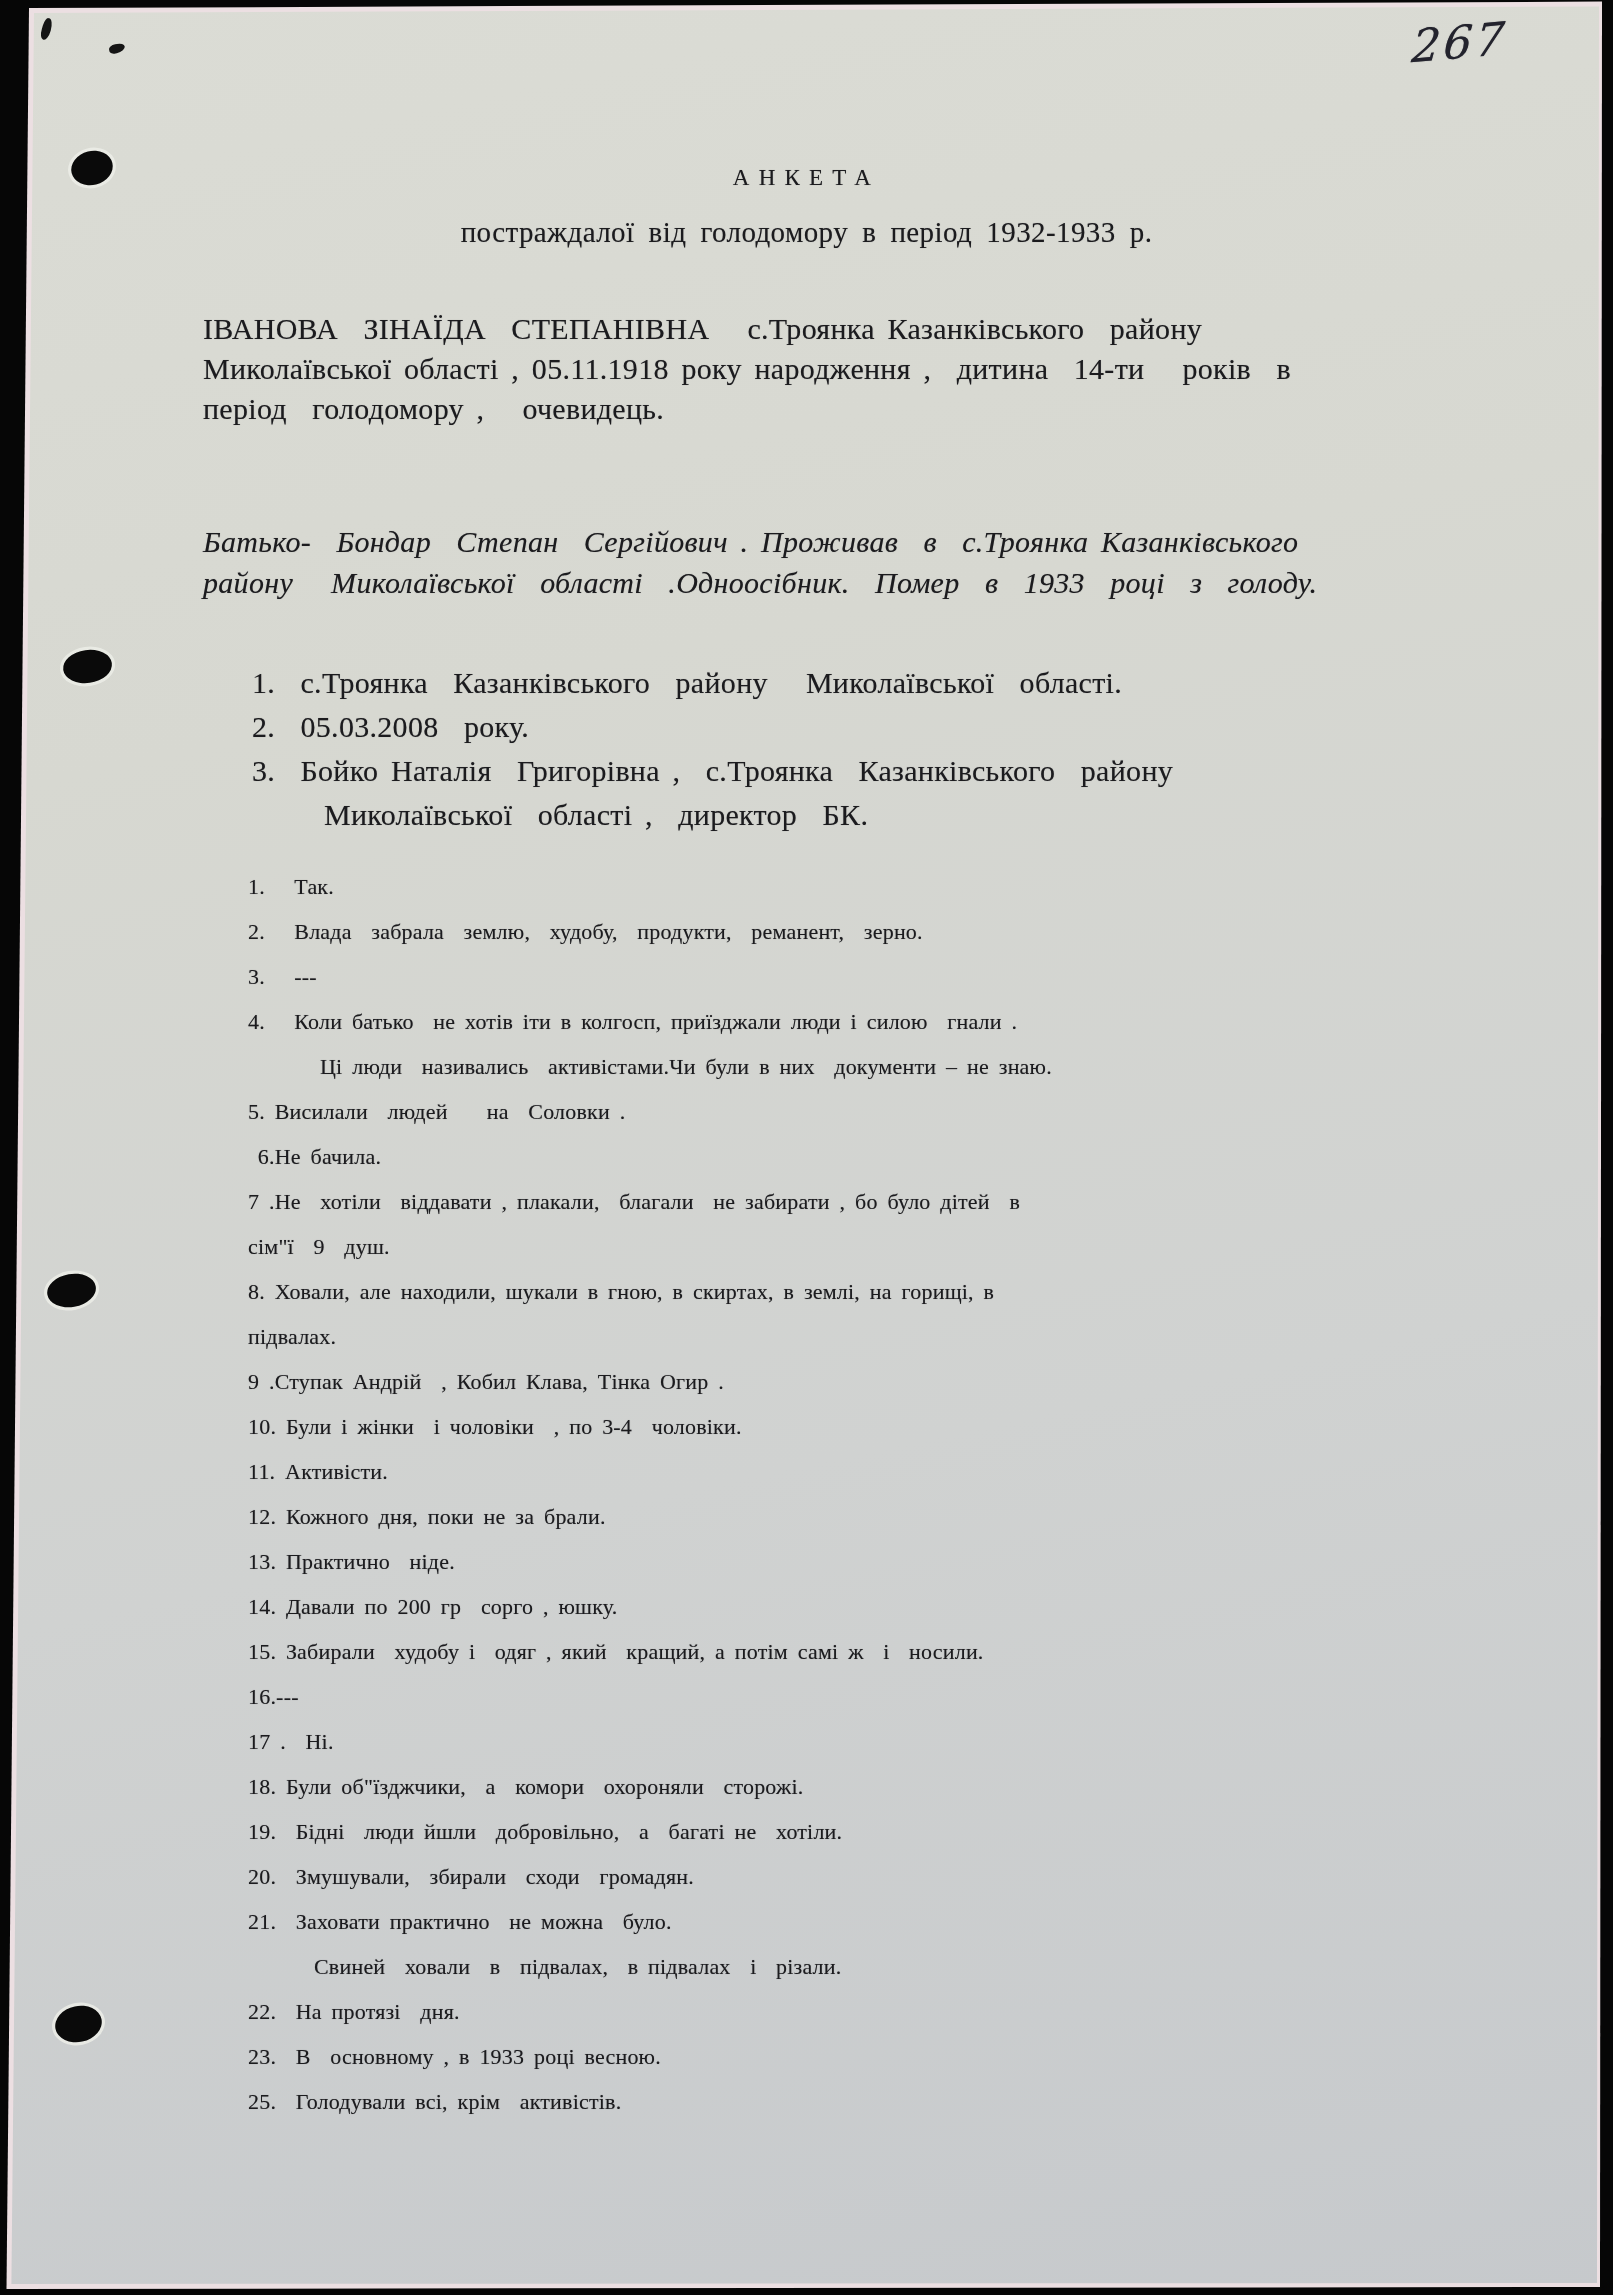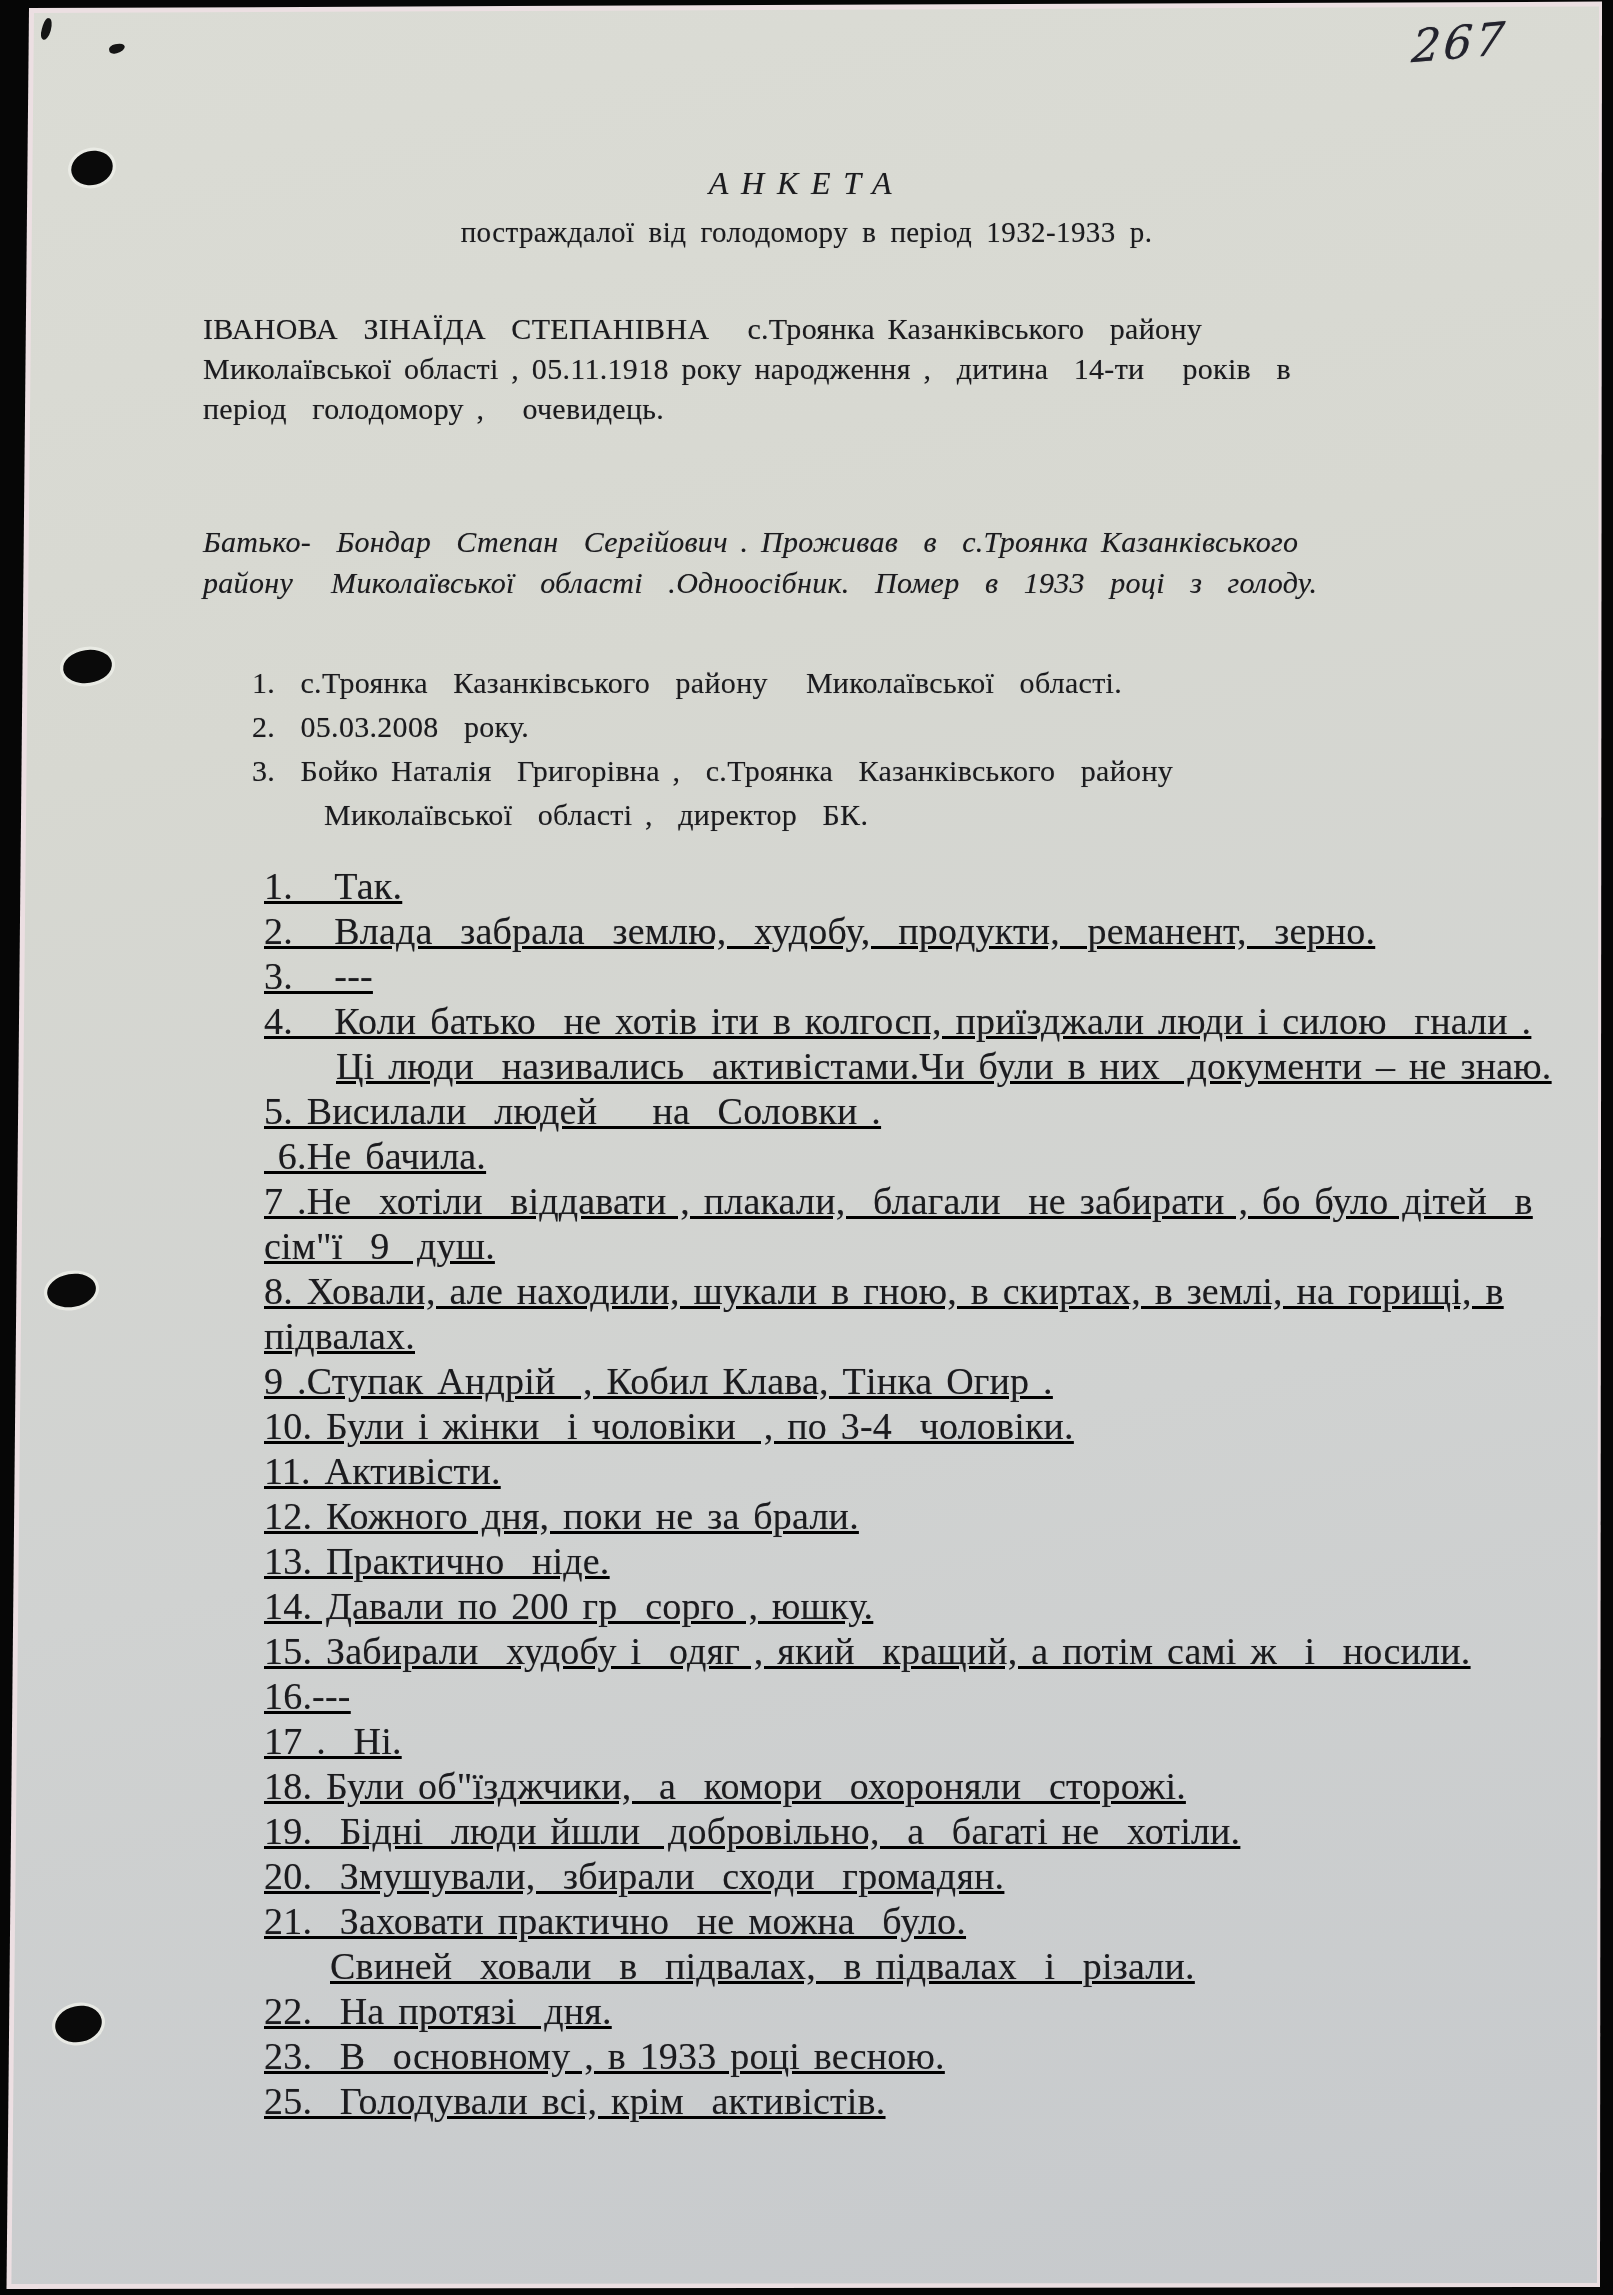--- a/index.html
+++ b/index.html
@@ -20,32 +20,32 @@
     clip-path:polygon(34px 13px,1599px 6.5px,1597px 2283px,11.4px 2284px);
     overflow:hidden;
   }
   .tline{
     white-space:pre;
     color:#1b1b1e;
     text-shadow:0 0 0.8px rgba(40,40,45,.45);
   }
   .title-wrap{position:absolute;left:0;right:0;top:165px;text-align:center;}
   .title{
-    display:inline-block;font-size:32px;letter-spacing:.40em;
-    color:#1b1b1e;text-shadow:0 0 0.8px rgba(40,40,45,.45);font-style:italic;
+    display:inline-block;font-size:23px;letter-spacing:.40em;
+    color:#1b1b1e;text-shadow:0 0 0.8px rgba(40,40,45,.45);
   }
   .subtitle-wrap{position:absolute;left:0;right:0;top:216px;text-align:center;}
   .subtitle{
     display:inline-block;font-size:29px;word-spacing:6.5px;letter-spacing:0.4px;
     color:#1b1b1e;text-shadow:0 0 0.8px rgba(40,40,45,.45);
   }
   .intro{position:absolute;left:203px;top:309px;font-size:30px;line-height:40px;word-spacing:4.9px;letter-spacing:0.3px;}
   .father{position:absolute;left:203px;top:521px;font-size:30px;line-height:41px;word-spacing:4.9px;letter-spacing:0.3px;font-style:italic;}
   .meta{position:absolute;left:252px;top:661px;font-size:30px;line-height:44px;word-spacing:4.9px;letter-spacing:0.3px;}
-  .answers{position:absolute;left:264px;top:864px;font-size:38px;line-height:45px;word-spacing:4.1px;letter-spacing:0.2px;text-decoration:underline;}
+  .answers{position:absolute;left:248px;top:864px;font-size:22px;line-height:45px;word-spacing:4.1px;letter-spacing:0.2px;}
   .ind-0{margin-left:0;}
   .ind-1{margin-left:72px;}
   .ind-2{margin-left:66px;}
   
   .page-num{
     position:absolute;left:1412px;top:16.2px;
     font-family:"DejaVu Serif",serif;font-style:italic;
     font-size:45px;color:#23232d;letter-spacing:3.2px;
     transform:rotate(-5deg) skewX(-10deg);
     text-shadow:0 0 0.8px rgba(20,20,30,.6);

